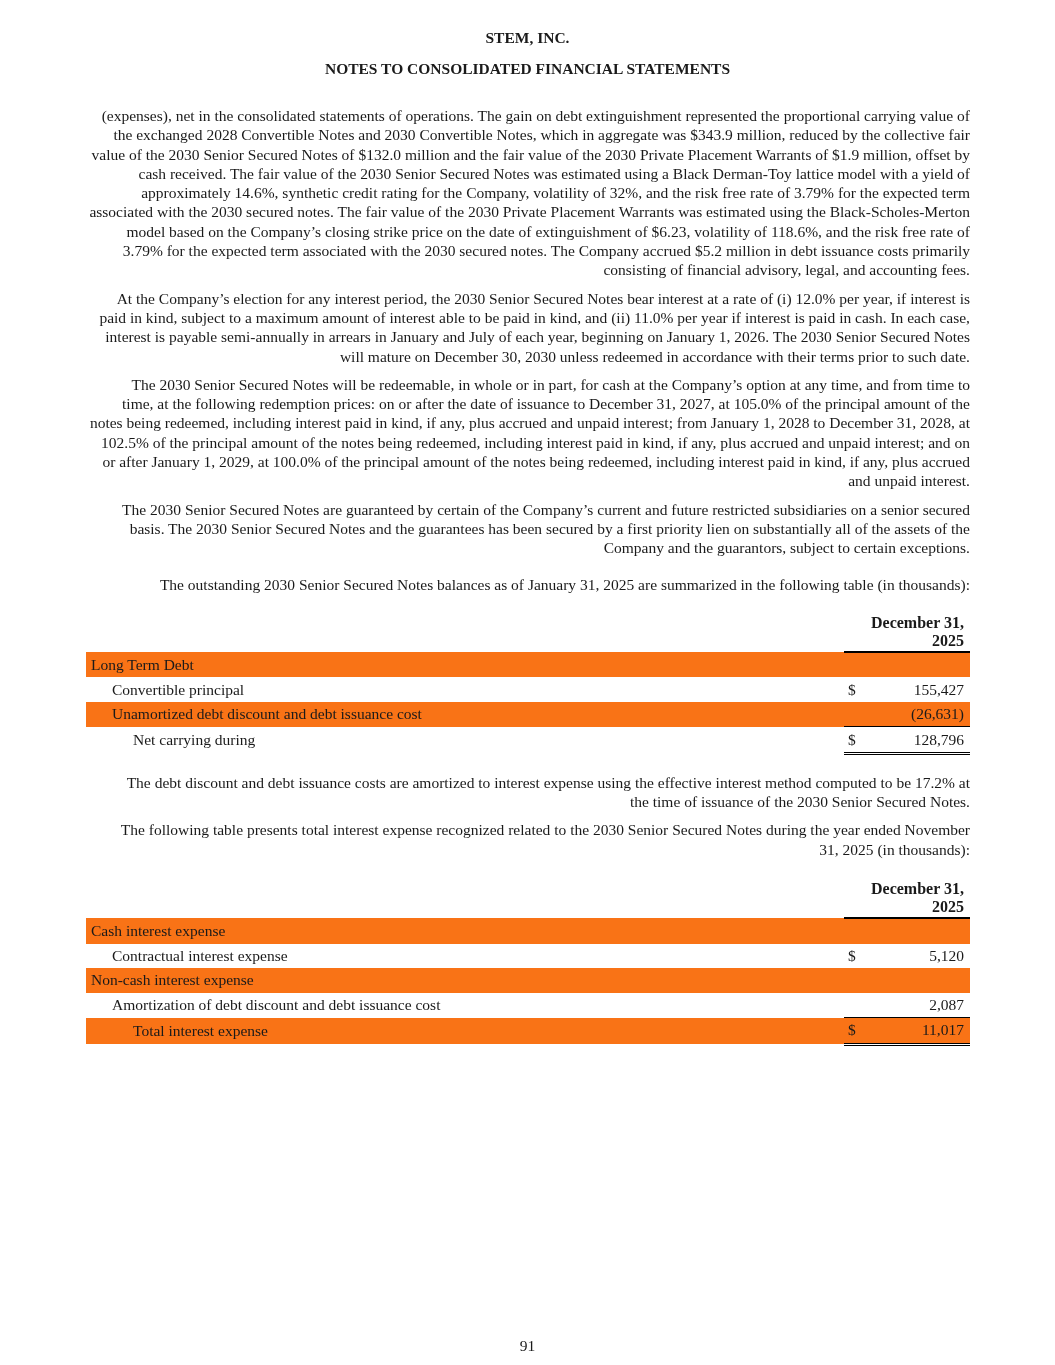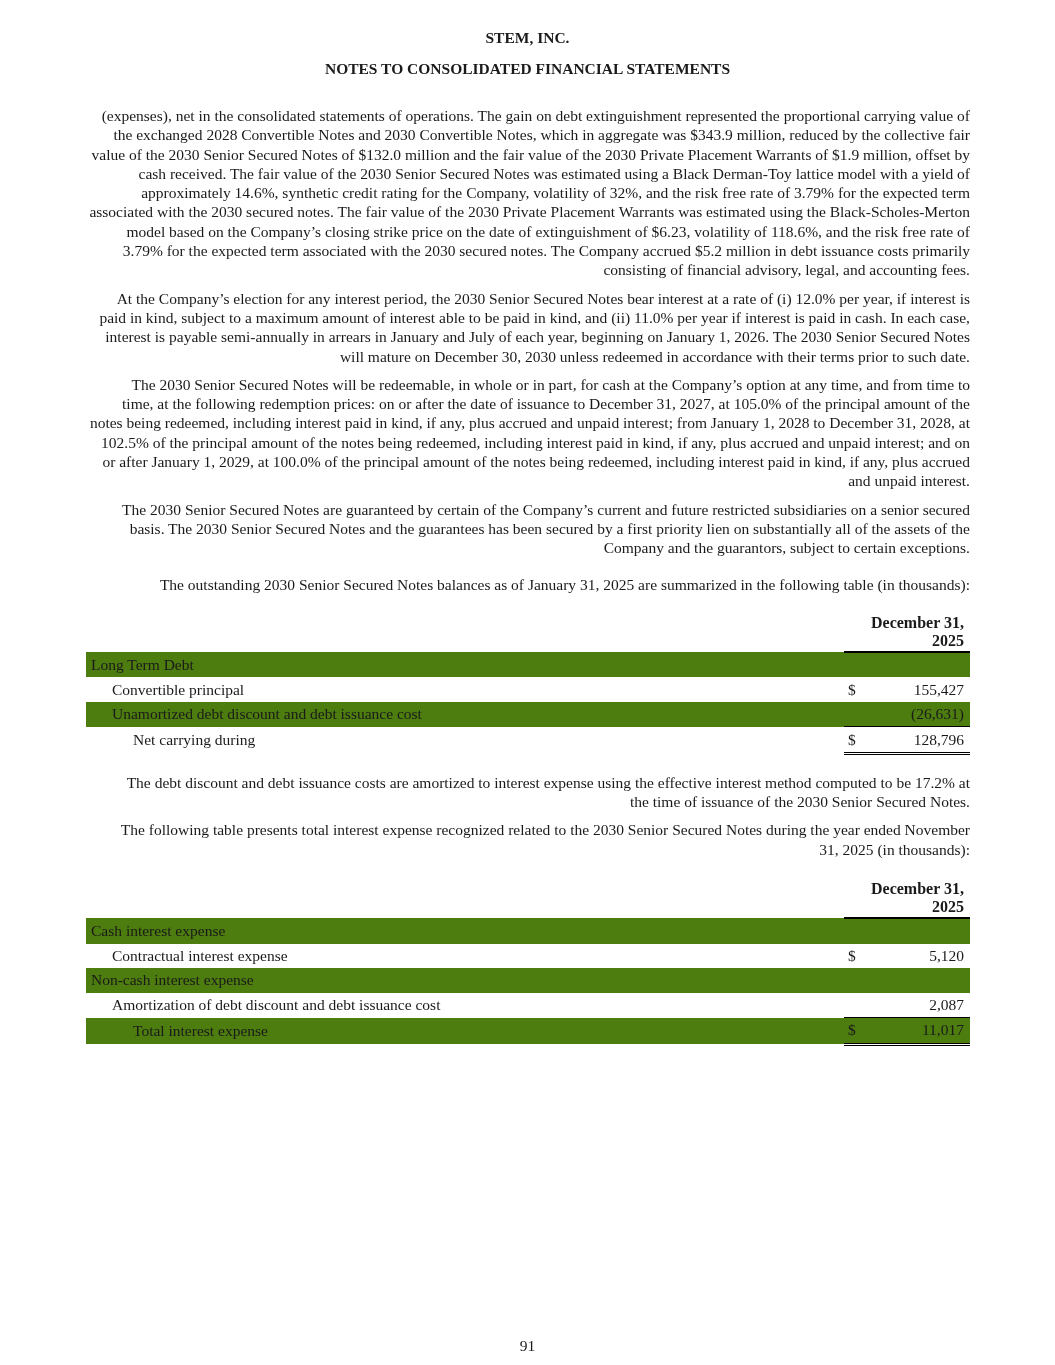--- a/index.html
+++ b/index.html
@@ -19,21 +19,21 @@
     margin: 0; font-size: 15.5px; line-height: 19.3px; text-align: right;
   }
   p.indent { text-indent: 30px; }
   .gap { height: 9px; }
   .gap-lg { height: 17px; }
 
   table.fin {
     width: 884px; border-collapse: collapse; font-size: 15.5px;
   }
   table.fin td { padding: 0; height: 24.5px; vertical-align: middle; }
-  table.fin tr.shaded td { background: #4d7c0f; }
+  table.fin tr.shaded td { background: #f97316; }
   table.fin td.label { padding-left: 5px; }
   table.fin td.l1 { padding-left: 26px; }
   table.fin td.l2 { padding-left: 47px; }
   table.fin td.cur { width: 18px; text-align: left; padding-left: 4px; }
   table.fin td.amt { width: 98px; text-align: right; padding-right: 6px; }
   table.fin td.spacer { width: 2px; }
   table.fin th.colhead {
     font-size: 16px; font-weight: bold; text-align: right; padding: 0 6px 1px 0;
     border-bottom: 2px solid #000; height: 18px; vertical-align: bottom;
   }

